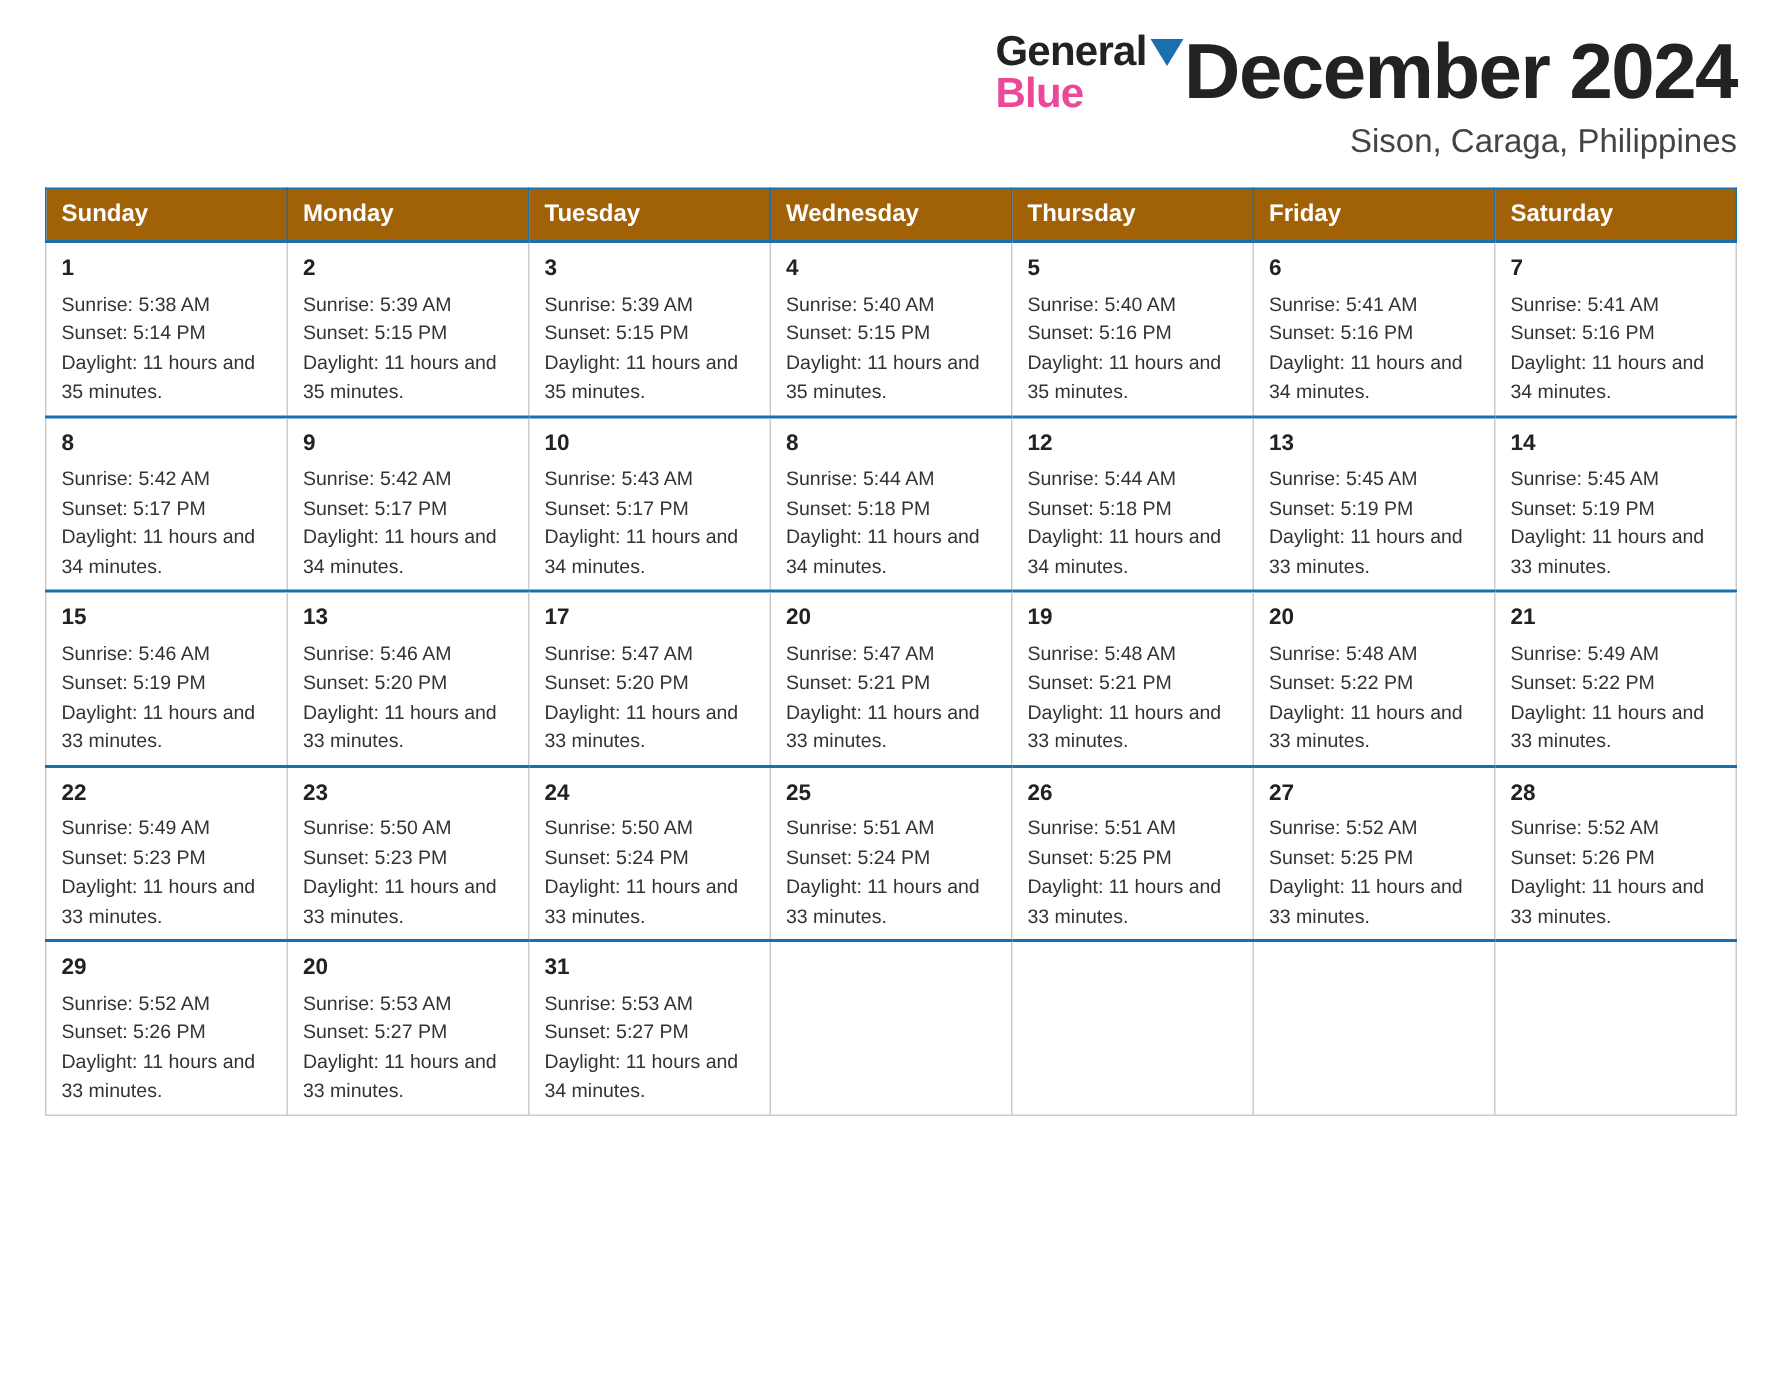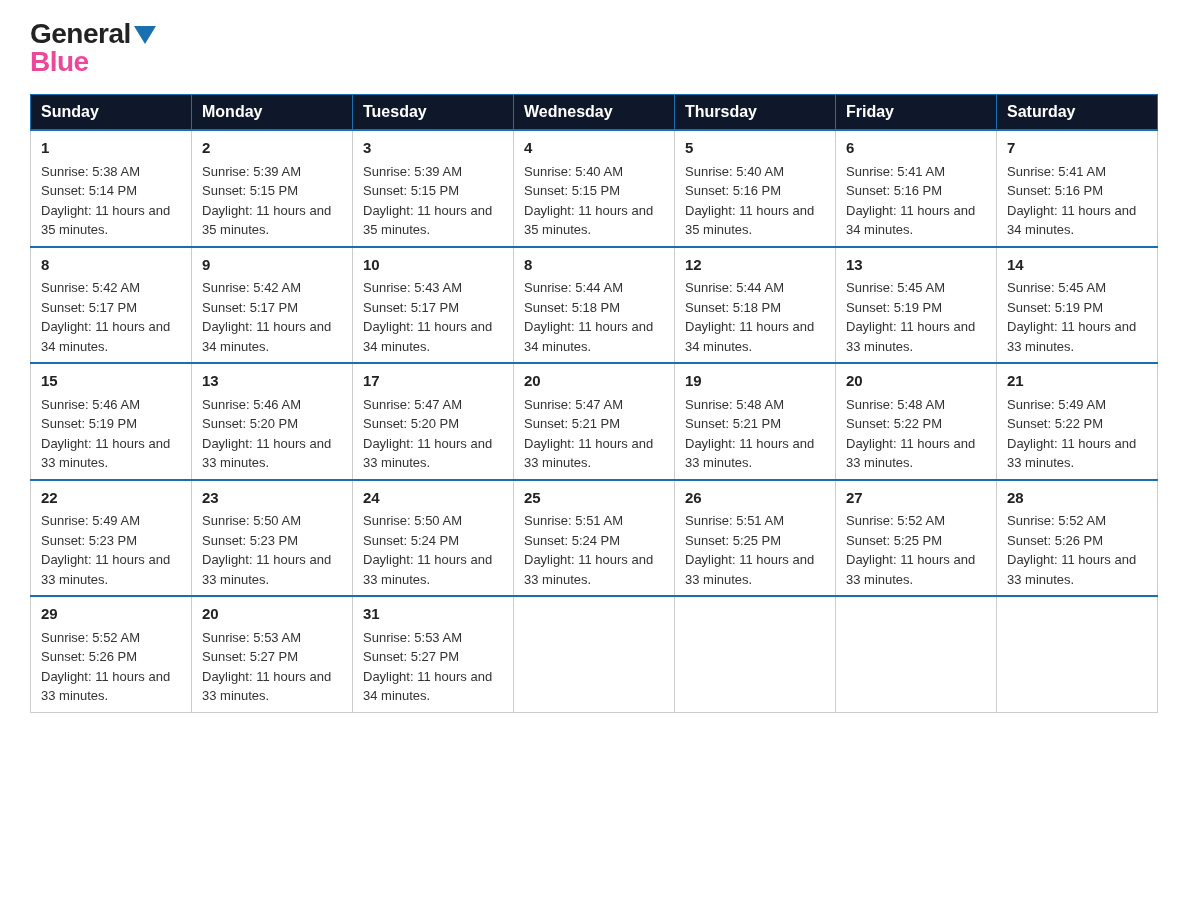--- a/index.html
+++ b/index.html
@@ -6,21 +6,21 @@
     body {
       font-family: Arial, sans-serif;
       background: #fff;
       color: #222;
       width: 1188px;
       min-height: 918px;
       padding: 20px 30px;
     }
     .header {
       display: flex;
-      justify-content: space-between;
+      justify-content: flex-end;
       align-items: flex-start;
       margin-bottom: 18px;
     }
     .logo {
       display: flex;
       flex-direction: column;
       align-items: flex-start;
     }
     .logo-general {
       font-size: 28px;
@@ -50,21 +50,21 @@
       font-size: 22px;
       color: #444;
       margin-top: 4px;
     }
     table {
       width: 100%;
       border-collapse: collapse;
       table-layout: fixed;
     }
     thead th {
-      background: #0f172a;
+      background: #a16207;
       color: #fff;
       font-size: 16px;
       font-weight: bold;
       padding: 8px 10px;
       text-align: left;
       border: 1px solid #1a6faf;
     }
     tbody td {
       border: 1px solid #ccc;
       border-top: 2px solid #1a6faf;
@@ -104,20 +104,24 @@
 <div class="header">
   <div class="logo">
     <div class="logo-line1">
       <span class="logo-general">General</span>
       <svg width="22" height="18" viewBox="0 0 22 18" style="margin-left:3px;margin-top:2px;">
         <polygon points="0,0 22,0 11,18" fill="#1a6faf"></polygon>
       </svg>
     </div>
     <span class="logo-blue">Blue</span>
   </div>
+  <div class="title-area">
+    <div class="month-title">December 2024</div>
+    <div class="location">Sison, Caraga, Philippines</div>
+  </div>
 </div>
 
 <table>
   <thead>
     <tr>
     <th>Sunday</th>
         <th>Monday</th>
         <th>Tuesday</th>
         <th>Wednesday</th>
         <th>Thursday</th>

